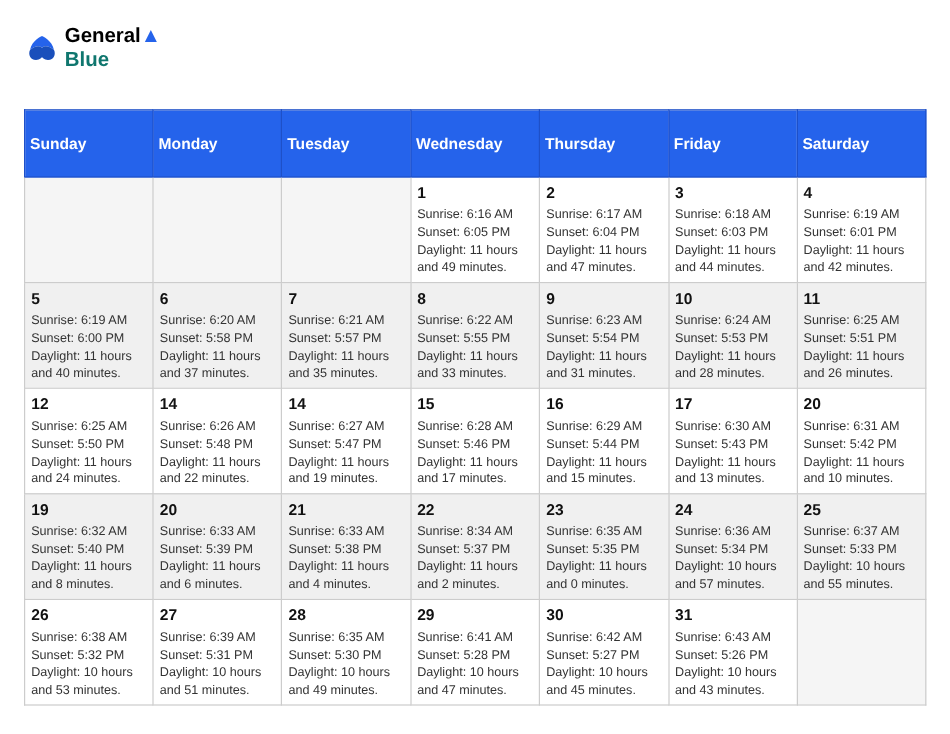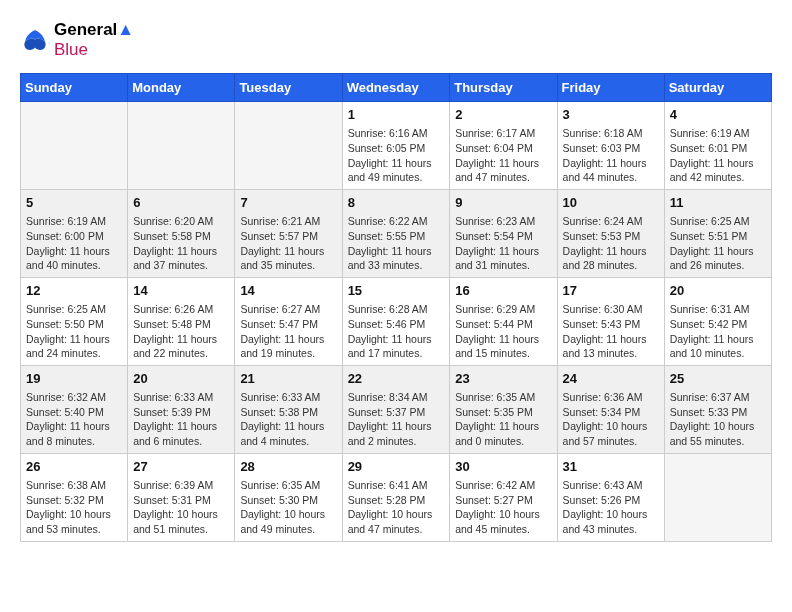--- a/index.html
+++ b/index.html
@@ -7,21 +7,21 @@
       font-family: Arial, sans-serif;
       background: #fff;
       width: 792px;
       min-height: 612px;
       padding: 20px;
     }
     .header {
       display: flex;
       justify-content: space-between;
       align-items: flex-start;
-      margin-bottom: 14px;
+      margin-bottom: 32px;
     }
     .logo {
       display: flex;
       align-items: center;
       gap: 4px;
     }
     .logo-bird {
       width: 30px;
       height: 30px;
     }
@@ -40,21 +40,21 @@
     .calendar {
       width: 100%;
       border-collapse: collapse;
       border: 1px solid #ccc;
     }
     .calendar th {
       background-color: #2563eb;
       color: #fff;
       font-size: 13px;
       font-weight: bold;
-      padding: 6px 4px;
+      padding: 20px 4px;
       text-align: left;
       border: 1px solid #1e50c8;
     }
     .calendar td {
       vertical-align: top;
       width: 108px;
       min-height: 90px;
       padding: 4px 5px;
       border: 1px solid #ccc;
       background: #fff;
@@ -80,21 +80,21 @@
 <body>
 
 <div class="header">
   <div class="logo">
     <svg class="logo-bird" viewBox="0 0 36 36">
       <path d="M18 6 C18 6 28 10 30 20 C26 16 20 15 18 18 C16 15 10 16 6 20 C8 10 18 6 18 6Z" fill="#2563eb"></path>
       <path d="M30 20 C32 24 30 30 24 30 C20 30 18 27 18 27 C18 27 16 30 12 30 C6 30 4 24 6 20 C10 16 16 15 18 18 C20 15 26 16 30 20Z" fill="#1a4fbb"></path>
     </svg>
     <div>
       <div style="font-size:17px;font-weight:bold;line-height:1.15;">General<span style="color:#2563eb;">▲</span></div>
-      <div style="font-size:17px;font-weight:normal;color:#be185d;line-height:1.15;">Blue</div>
+      <div style="font-size:17px;font-weight:bold;color:#0f766e;line-height:1.15;">Blue</div>
     </div>
   </div>
   <div class="title-block">
   </div>
 </div>
 
 <table class="calendar">
   <thead>
     <tr id="header-row">
         <th>Sunday</th>

